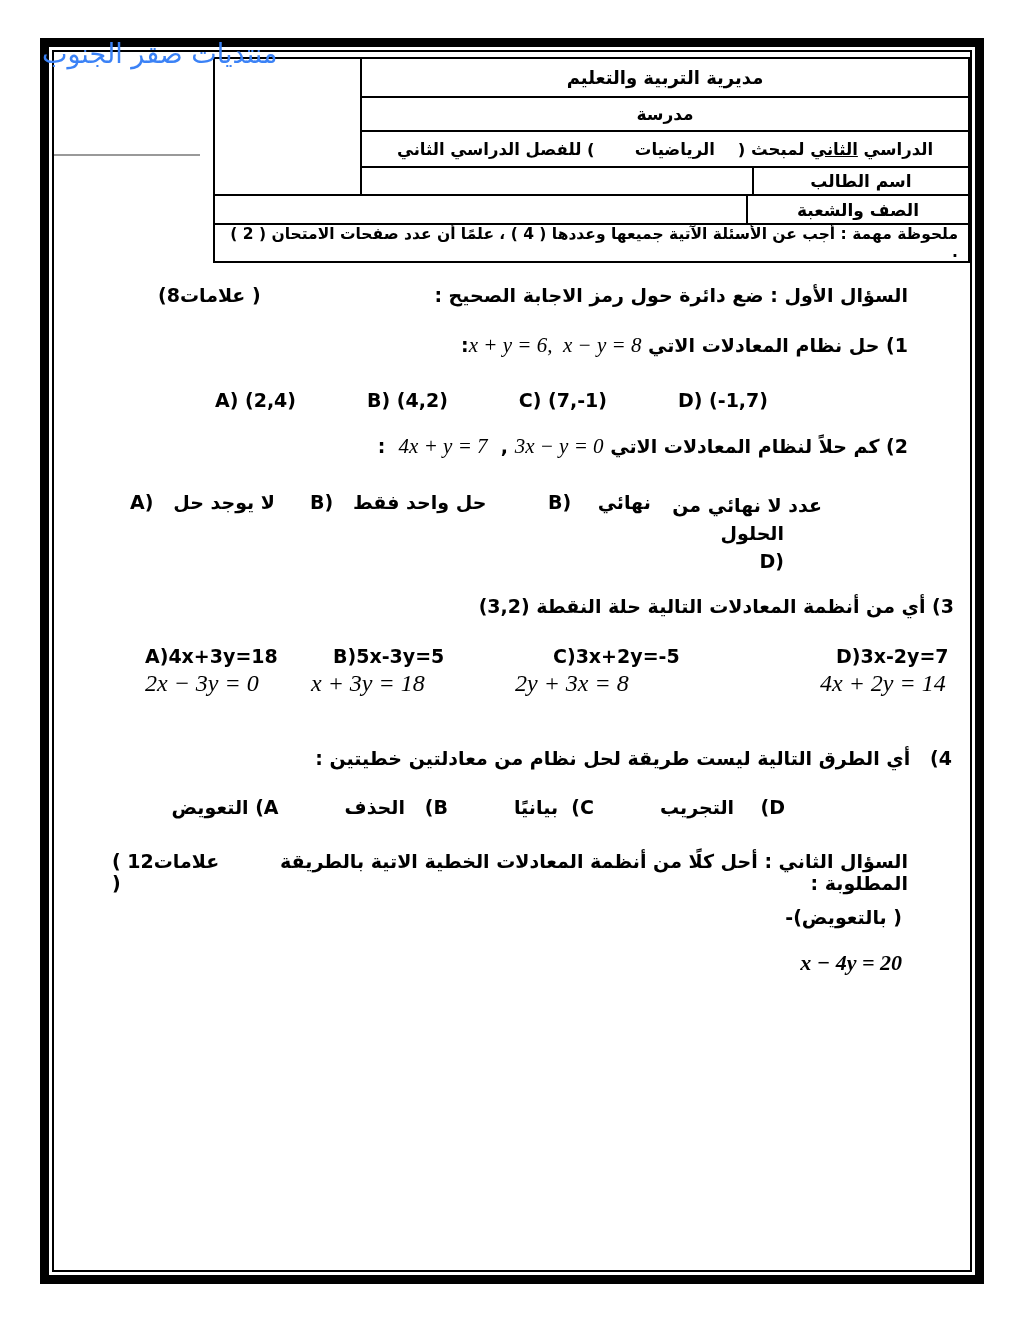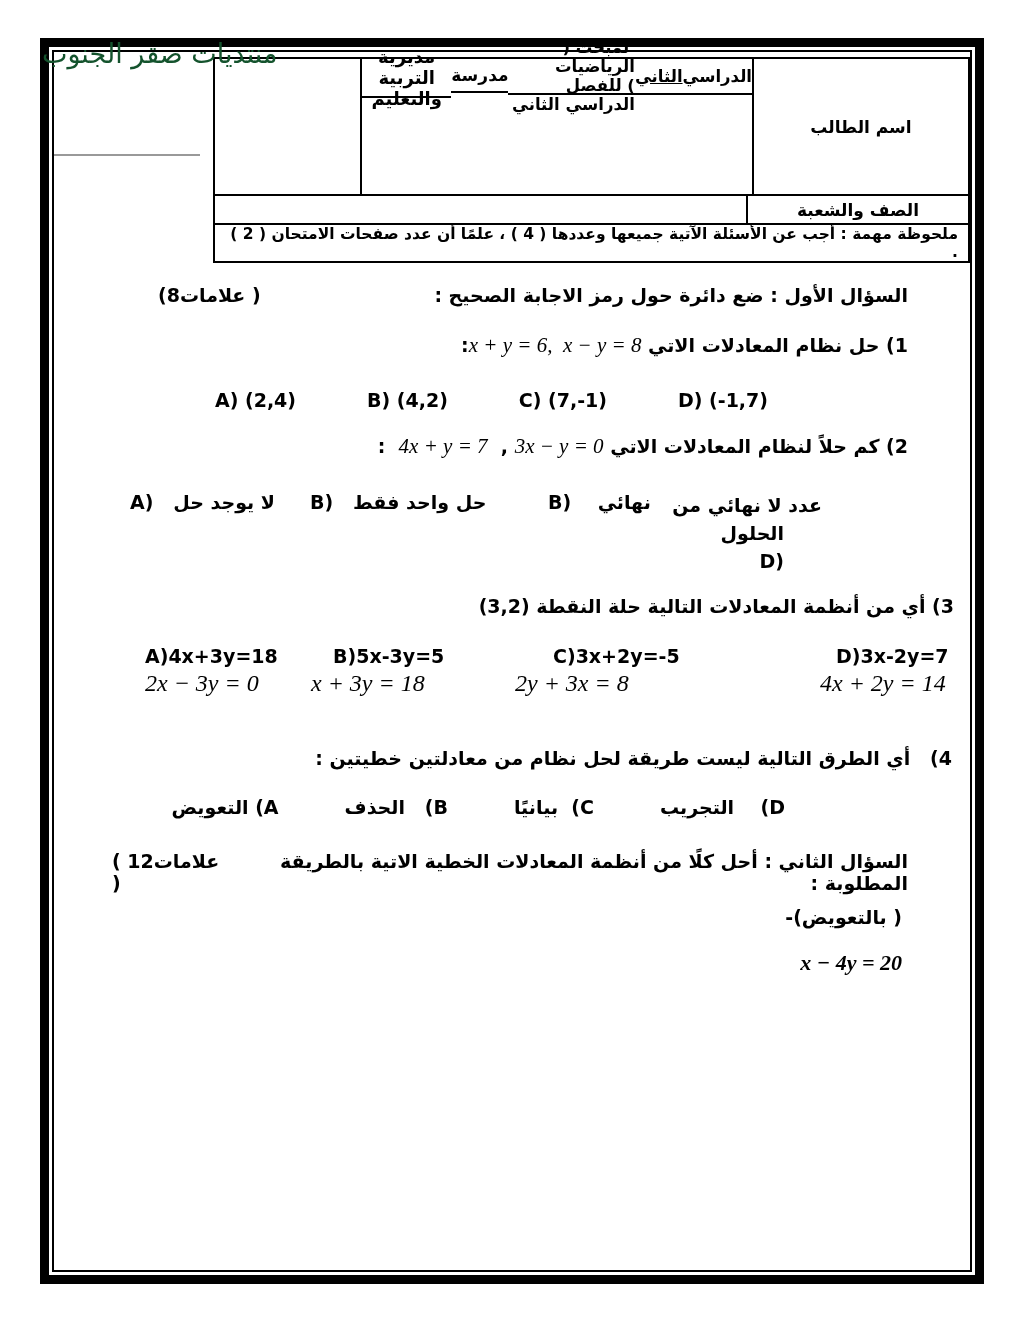--- a/index.html
+++ b/index.html
@@ -21,21 +21,21 @@
   .sigline { position:absolute; left:54px; top:154px; width:146px; height:2px; background:#999; }
 
   
   .htable {
     position:absolute; left:213px; top:57px; width:757px; height:206px;
     border:2px solid #000; box-sizing:border-box; display:flex; flex-direction:column;
     background:#fff; font-weight:bold;
   }
   .htop { display:flex; height:145px; border-bottom:2px solid #000; box-sizing:border-box; }
   .hlogo { width:147px; border-left:0; border-right:2px solid #000; box-sizing:border-box; }
-  .hright { flex:1; display:flex; flex-direction:row; }
+  .hright { flex:1; display:flex; flex-direction:column; }
   .hr { display:flex; align-items:center; justify-content:center; box-sizing:border-box; text-align:center; }
   .hr1 { height:39px; border-bottom:2px solid #000; font-size:18px; }
   .hr2 { height:34px; border-bottom:2px solid #000; font-size:17px; }
   .hr3 { height:36px; border-bottom:2px solid #000; font-size:16.5px; }
   .hr4 { flex:1; display:flex; }
   .hfill { flex:1; }
   .hlabel4 { width:216px; border-left:2px solid #000; box-sizing:border-box;
              display:flex; align-items:center; justify-content:center; font-size:17px; }
   .hrow5 { height:30px; border-bottom:2px solid #000; box-sizing:border-box; display:flex; }
   .hlabel5 { width:222px; border-left:2px solid #000; box-sizing:border-box;
@@ -64,21 +64,21 @@
 </style>
 </head>
 <body>
 
 <div class="page">
 
   <div class="frame">
     <div class="frame-inner"></div>
   </div>
 
-  <div class="watermark" style="color:#14532d">منتديات صقر الجنوب</div>
+  <div class="watermark" style="color:#3b82f6">منتديات صقر الجنوب</div>
   <div class="sigline"></div>
 
   <div class="htable">
     <div class="htop">
       <div class="hlogo"></div>
       <div class="hright">
         <div class="hr hr1">
           <span class="pre">مديرية التربية والتعليم</span>
         </div>
         <div class="hr hr2">

